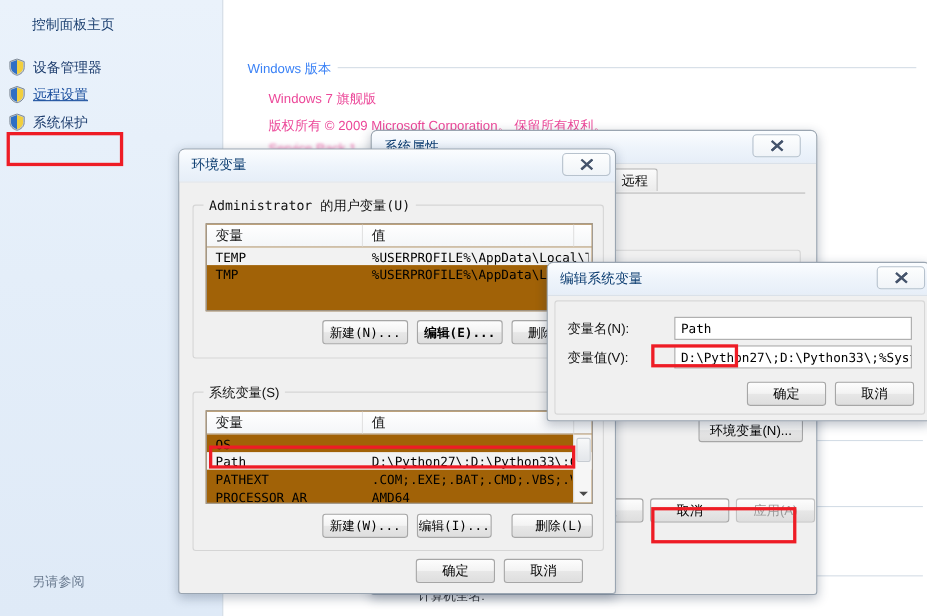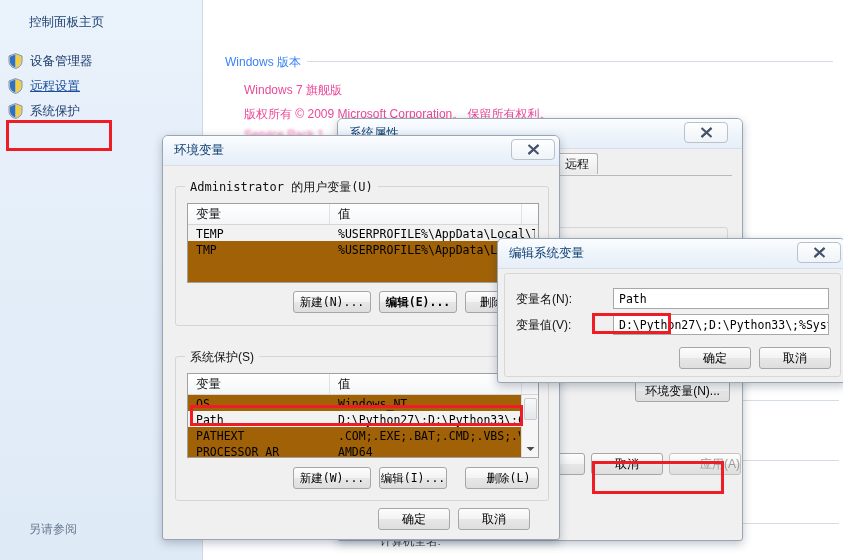--- a/index.html
+++ b/index.html
@@ -160,21 +160,21 @@
     height: 22px;
     background: linear-gradient(to bottom,#fdfdfd 0%,#f3f3f3 48%,#e7e7e7 52%,#dedede 100%);
     border: 1px solid #a6a6a6;
     border-radius: 3px;
     font-family: "DejaVu Sans Mono", monospace;
     font-size: 11.5px; color: #000;
     display: flex; align-items: center; justify-content: center;
     cursor: pointer; white-space: nowrap;
   }
   .btn.cn { font-family: "Liberation Sans", sans-serif; font-size: 12px; }
-  .btn.disabled { color: #9a9a9a; border-color: #c2c2c2; justify-content: flex-end; }
+  .btn.disabled { color: #9a9a9a; border-color: #c2c2c2; }
 
   
   .tinput {
     position: absolute; height: 21px;
     background: #fff; border: 1px solid #a8a8a8;
     font-family: "DejaVu Sans Mono", monospace;
     font-size: 11.5px; color: #000;
     padding: 3px 0 0 5px;
     white-space: nowrap; overflow: hidden;
   }
@@ -338,30 +338,29 @@
             <span class="c2" style="width:205px;">%USERPROFILE%\AppData\Local\Temp</span>
           </div>
         </div>
 
         <div class="btn" style="left:117px;top:104px;width:78px;">新建(N)...</div>
         <div class="btn" style="left:203px;top:104px;width:78px;font-weight:bold;">编辑(E)...</div>
         <div class="btn" style="left:289px;top:104px;width:74px;">删除(D)</div>
       </div>
 
       <div class="groupbox" style="left:12px;top:190px;width:374px;height:145px;">
-        <div class="gb-label" style="font-family:'Liberation Sans',sans-serif;">系统保护(S)</div>
+        <div class="gb-label" style="font-family:'Liberation Sans',sans-serif;">系统变量(S)</div>
 
         <div class="listview" style="left:11px;top:16px;width:352px;height:85px;">
           <div class="lv-head">
             <div style="width:142px;">变量</div>
             <div style="width:192px;">值</div>
           </div>
           <div class="lv-row">
             <span class="c1" style="width:142px;">OS</span>
-            <span class="c2" style="width:190px;">Windows_NT</span>
           </div>
           <div class="lv-row sel">
             <span class="c1" style="width:142px;">Path</span>
             <span class="c2" style="width:190px;">D:\Python27\;D:\Python33\;C:\Wi...</span>
           </div>
           <div class="lv-row">
             <span class="c1" style="width:142px;">PATHEXT</span>
             <span class="c2" style="width:190px;">.COM;.EXE;.BAT;.CMD;.VBS;.VBE;...</span>
           </div>
           <div class="lv-row">

